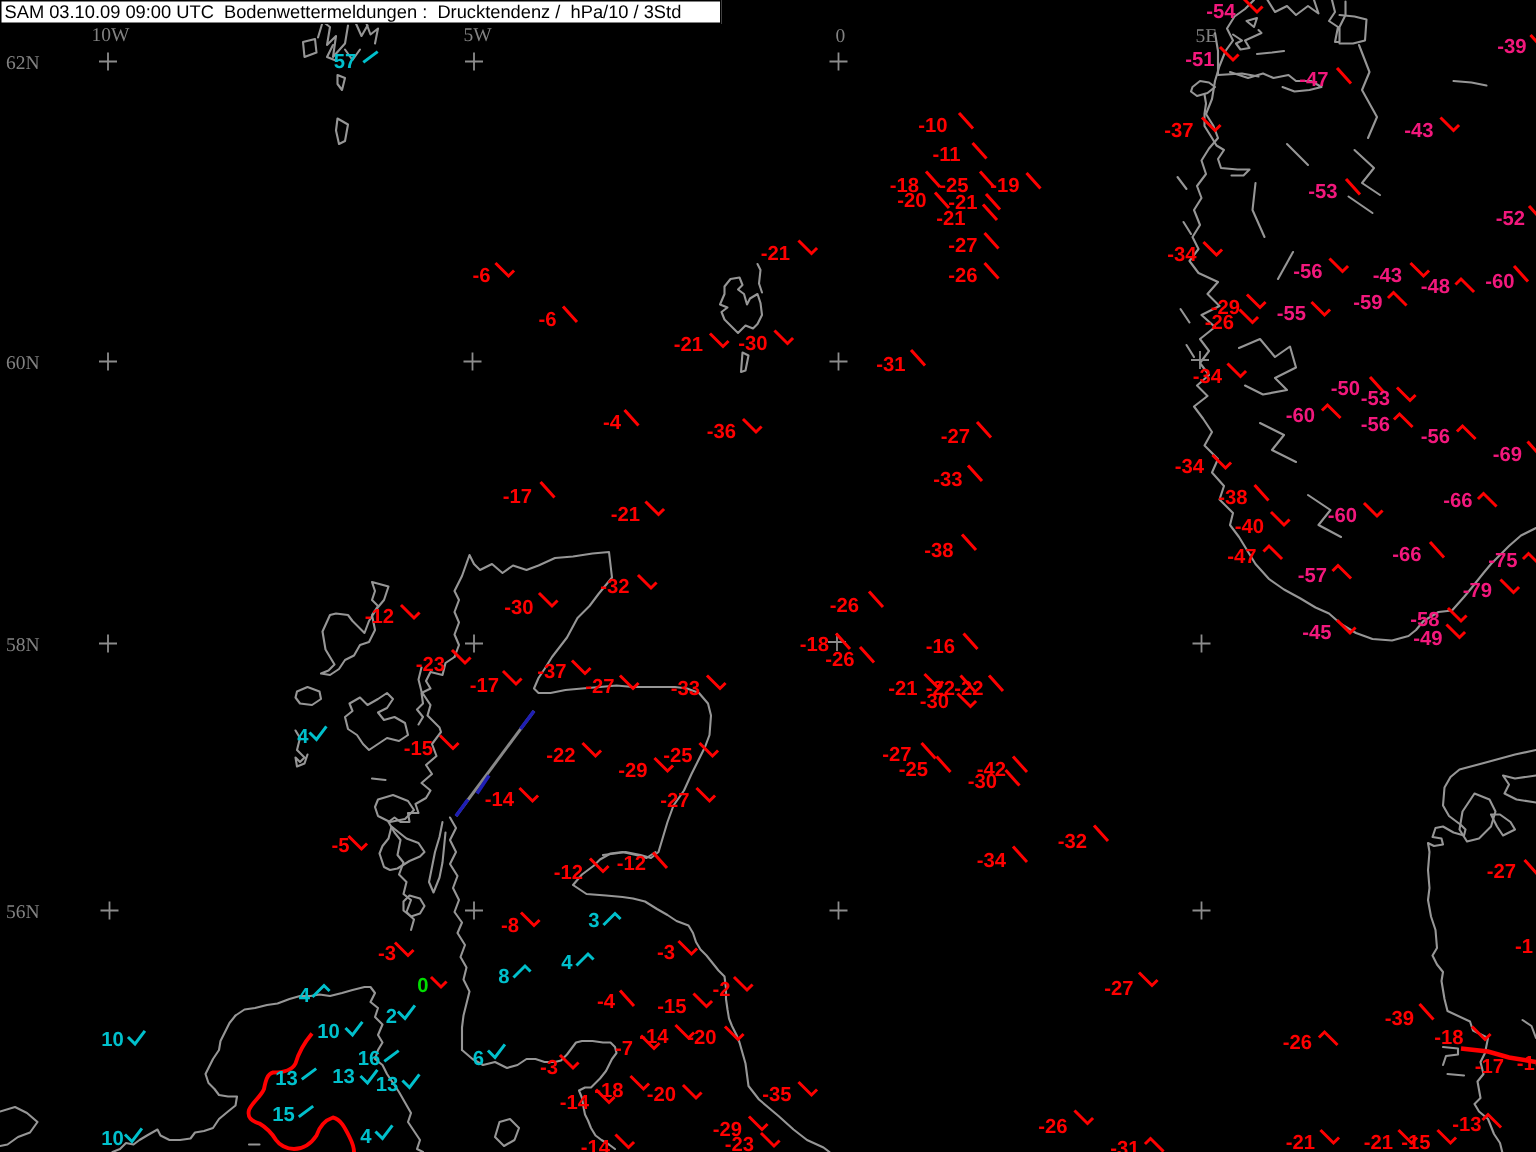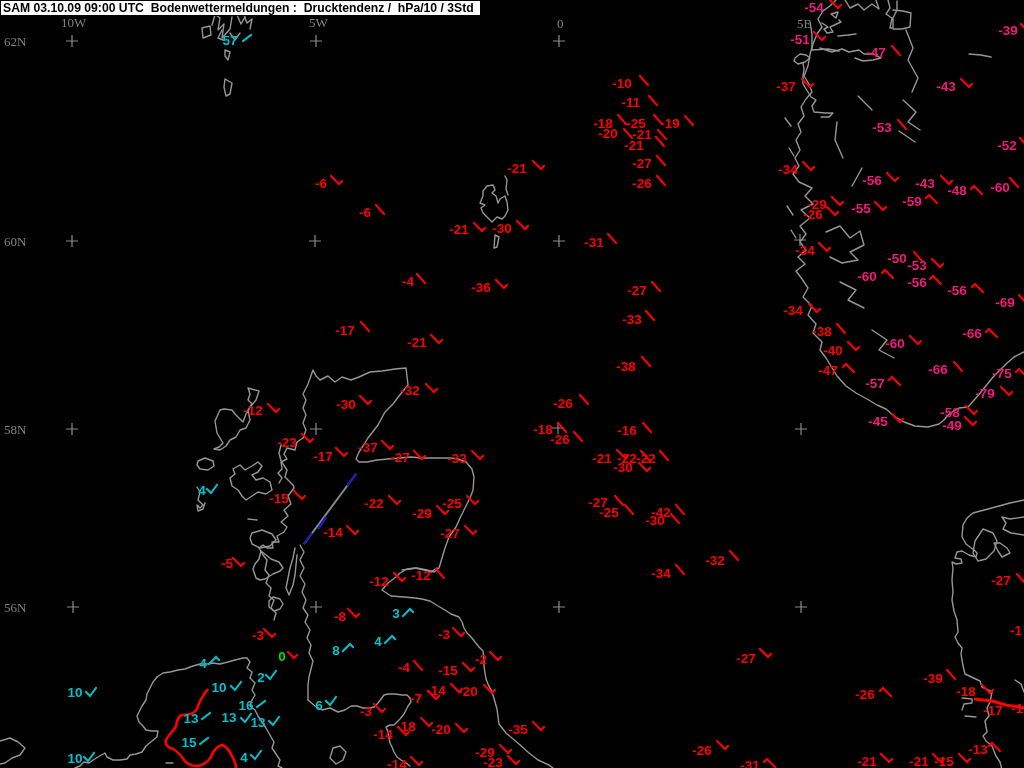--- a/index.html
+++ b/index.html
@@ -1,17 +1,17 @@
 <!DOCTYPE html>
 <html><head><meta charset="utf-8"><style>
 html,body{margin:0;padding:0;background:#000;}
 #map{position:relative;width:1024px;height:768px;background:#000;overflow:hidden;}
 #title{position:absolute;left:0;top:0;width:477px;height:14px;background:#fff;
  border:1px solid #000;color:#000;font-family:"Liberation Sans",sans-serif;
- font-weight:bold;font-size:12.2px;line-height:14px;white-space:nowrap;padding-left:2px;}
+ font-weight:normal;font-size:12.2px;line-height:14px;white-space:nowrap;padding-left:2px;}
 </style></head>
 <body>
 <div id="map">
 <svg width="1024" height="768" viewBox="0 0 1024 768" style="position:absolute;left:0;top:0">
 <g fill="none" stroke="#969696" stroke-width="1.4" stroke-linejoin="round" stroke-linecap="round">
 <path d="M202,28 l8,-2 l1,9 l-8,3 z"></path>
 <path d="M212,25 l3,-10 M216,15 l4,3 l-2,12 l6,-6 l-2,14 l8,-9 l2,-12"></path>
 <path d="M237,15 l4,9 l4,-7"></path>
 <path d="M230,33 l5,7 l5,-7"></path>
 <path d="M244,15 l3,8 l5,-4 l-2,10"></path>

